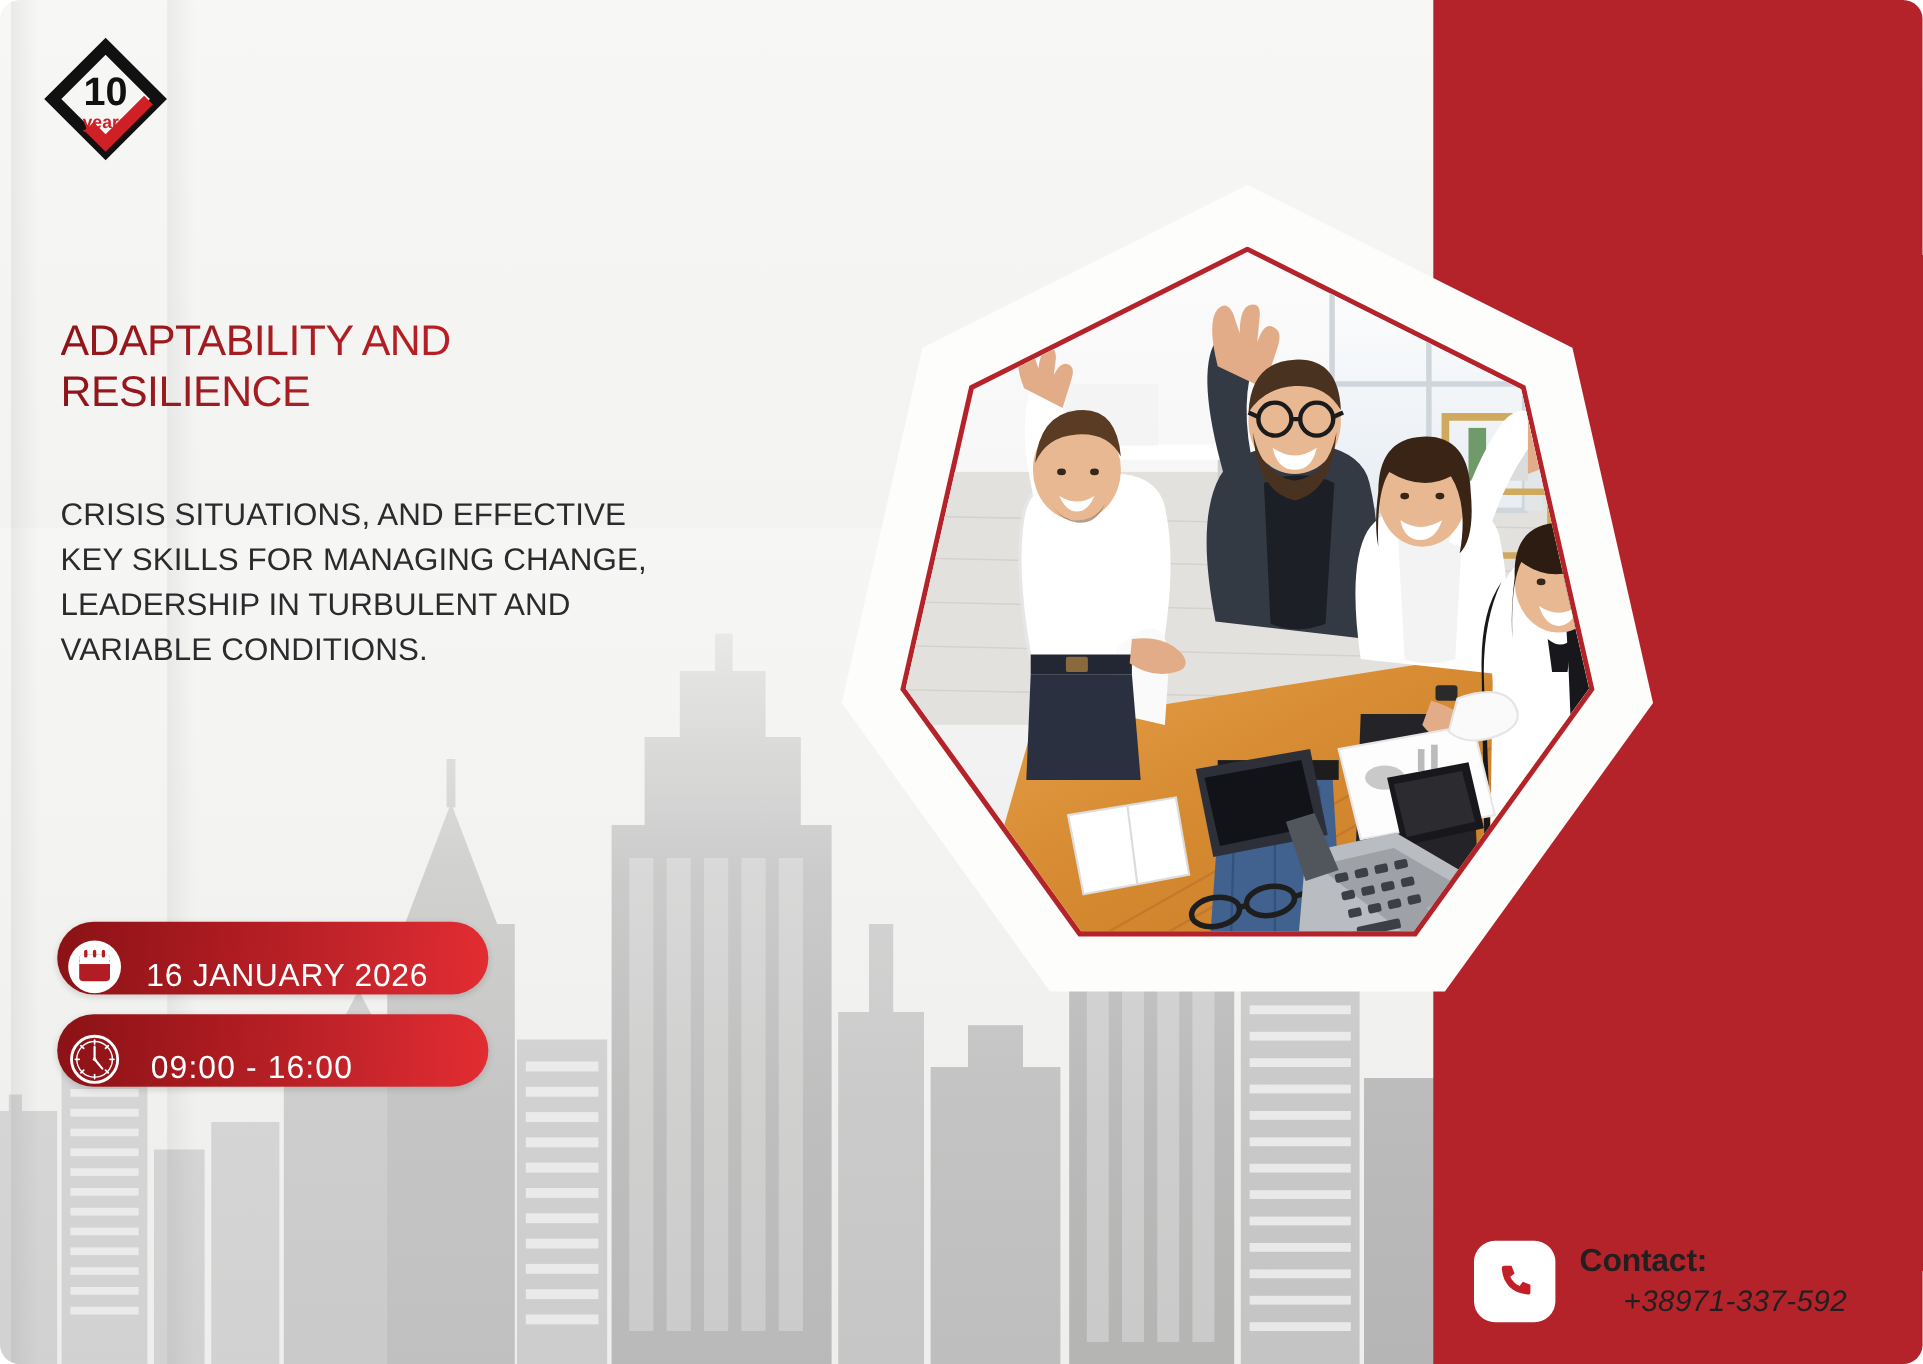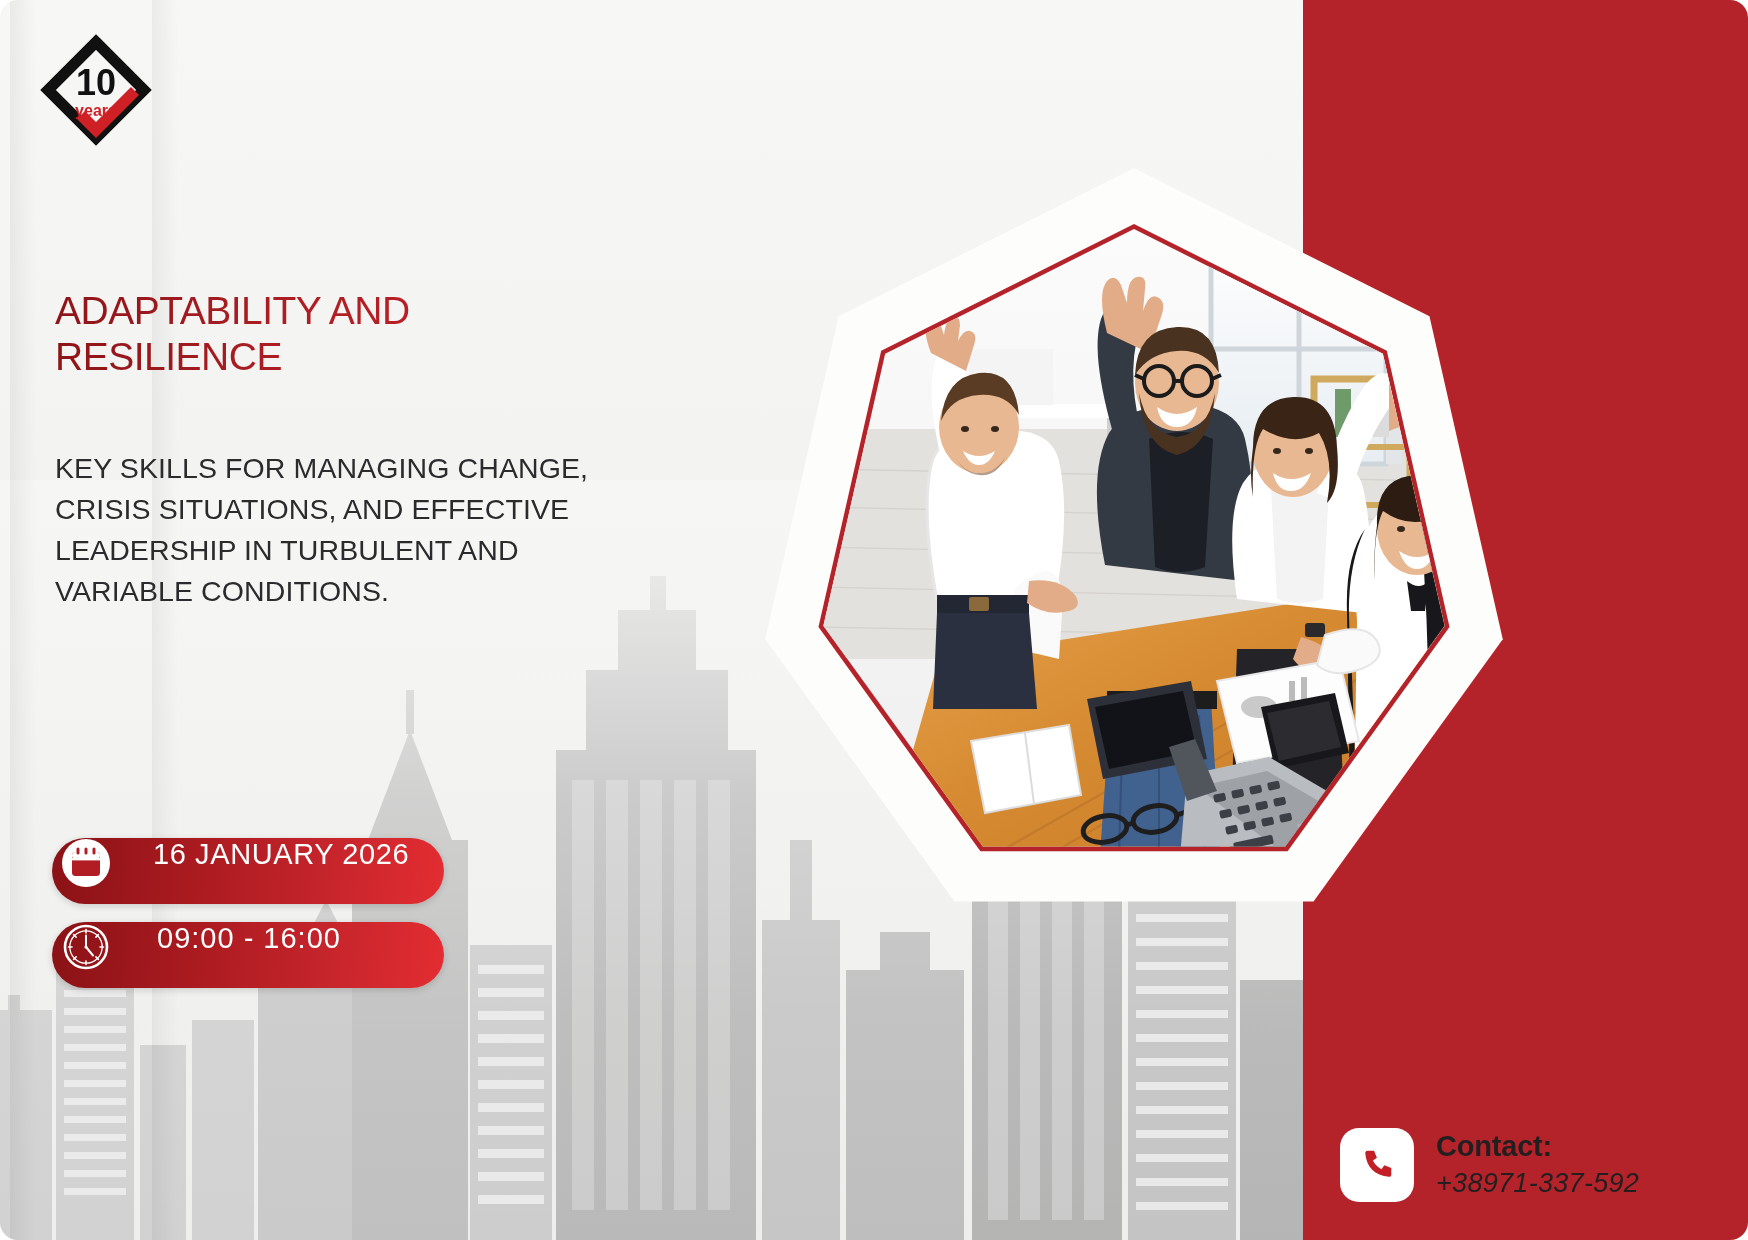--- a/index.html
+++ b/index.html
@@ -118,28 +118,27 @@
 
   
   .pills {
     position: absolute;
     left: 52px;
     top: 838px;
   }
   .pill {
     position: relative;
     display: flex;
-    align-items: flex-start;
+    align-items: flex-end;
     height: 66px;
     border-radius: 33px;
     background: linear-gradient(95deg, #8a1216 0%, #a81a1f 34%, #c4242b 68%, #e32d32 100%);
     margin-bottom: 18px;
     padding-left: 9px;
     box-shadow: 0 2px 7px rgba(0,0,0,0.16);
-    gap: 20px;
   }
   .pill-date  { width: 392px; }
   .pill-time  { width: 392px; }
   .pill-place { width: 460px; }
 
   .pill-icon {
     width: 50px;
     height: 50px;
     flex: 0 0 50px;
     display: flex;
@@ -223,20 +222,21 @@
     line-height: 1.16;
   }
   .contact-phone {
     color: #231f20;
     font-size: 27px;
     font-weight: 400;
     font-style: italic;
     letter-spacing: 0.3px;
     line-height: 1.2;
     margin-top: 3px;
+    margin-left: 40px;
   }
 </style>
 </head>
 <body>
 
 <div id="poster">
 
   <div class="skyline">
     <svg viewBox="0 0 1320 700" preserveAspectRatio="none">
       <g fill="#cfcfcf">
@@ -359,22 +359,22 @@
       <text x="60" y="86" text-anchor="middle" font-family="Liberation Sans, sans-serif" font-size="16" font-weight="700" fill="#cf2026">years</text>
     </svg>
   </div>
 
   <h1 class="headline">
     <span class="l1">ADAPTABILITY AND</span>
     <span class="l2">RESILIENCE</span>
   </h1>
 
   <p class="subtitle">
+    <span>CRISIS SITUATIONS, AND EFFECTIVE</span>
     <span>KEY SKILLS FOR MANAGING CHANGE,</span>
-    <span>CRISIS SITUATIONS, AND EFFECTIVE</span>
     <span>LEADERSHIP IN TURBULENT AND</span>
     <span>VARIABLE CONDITIONS.</span>
   </p>
 
   <div class="pills">
 
     <div class="pill pill-date">
       <div class="pill-icon">
         <svg viewBox="0 0 50 50" width="50" height="50">
           <circle cx="25" cy="25" r="24" fill="#ffffff"></circle>

